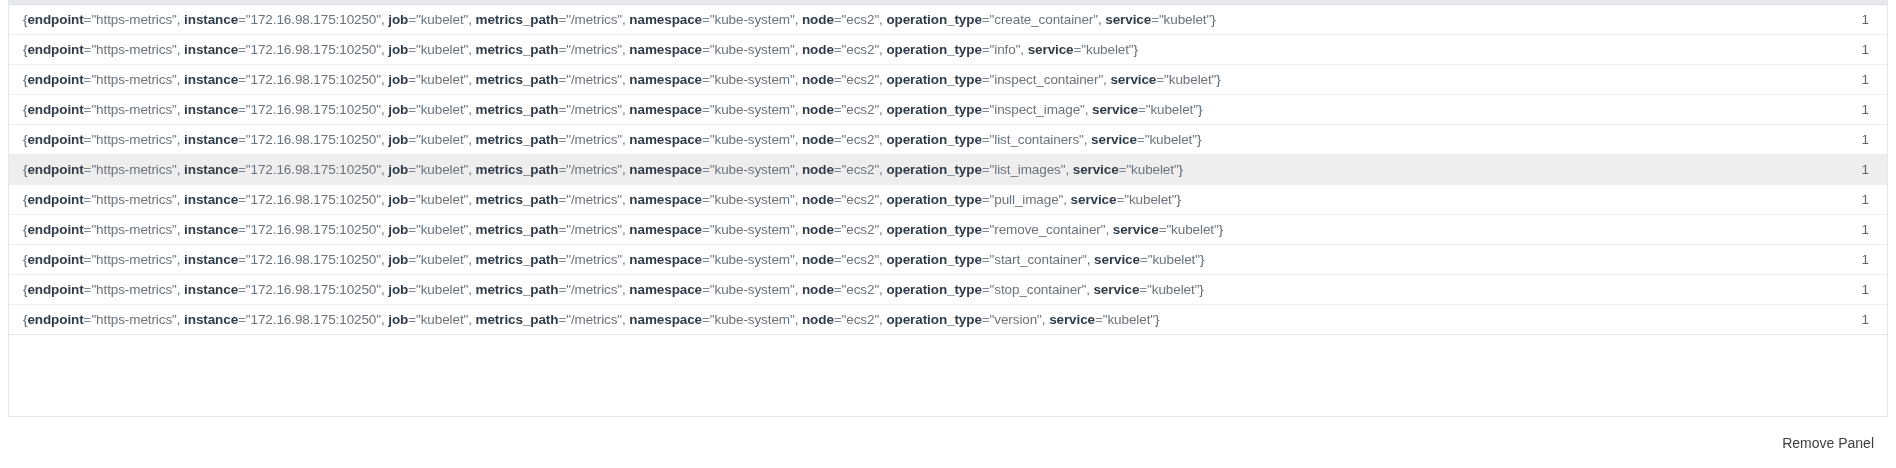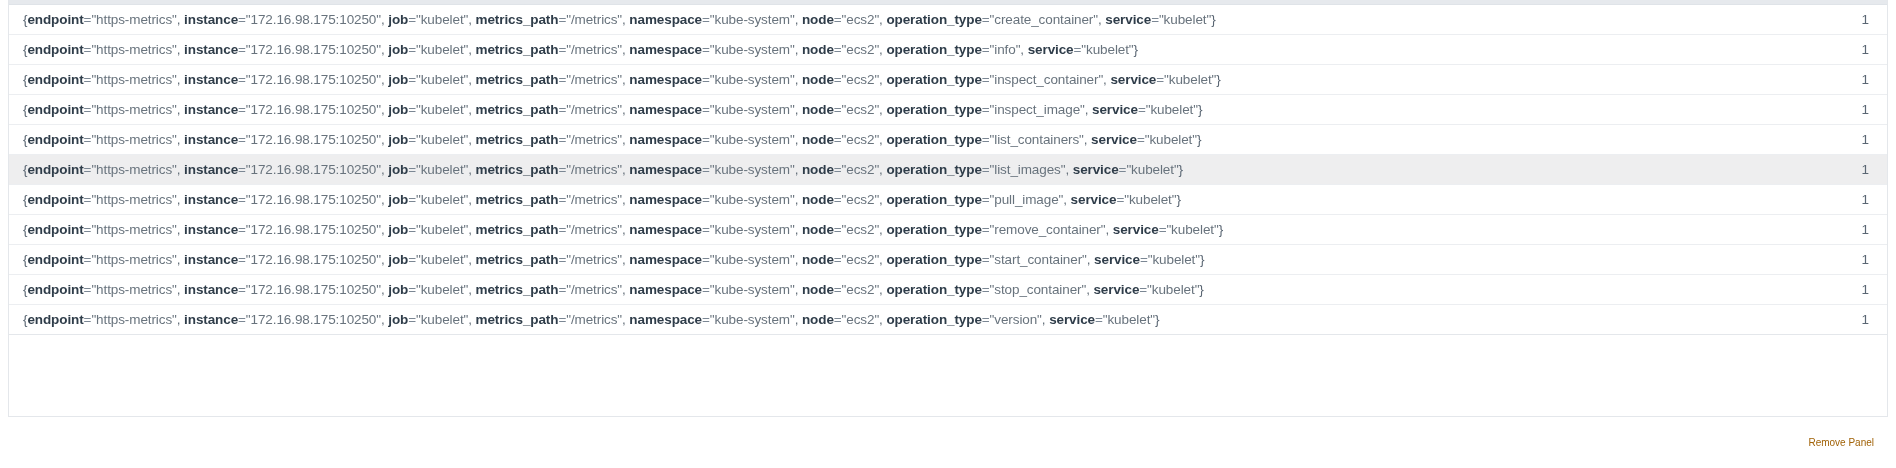--- a/index.html
+++ b/index.html
@@ -84,22 +84,22 @@
     top: 417px;
     width: 1880px;
     height: 51px;
     display: flex;
     align-items: center;
     justify-content: flex-end;
     padding-right: 14px;
     background: #ffffff;
   }
   .remove-panel-link {
-    font-size: 10px;
-    color: #a16207;
+    font-size: 14px;
+    color: #404040;
     text-decoration: none;
     cursor: pointer;
   }
 </style>
 </head>
 <body>
 
 <div id="app">
 
   <div class="panel">

